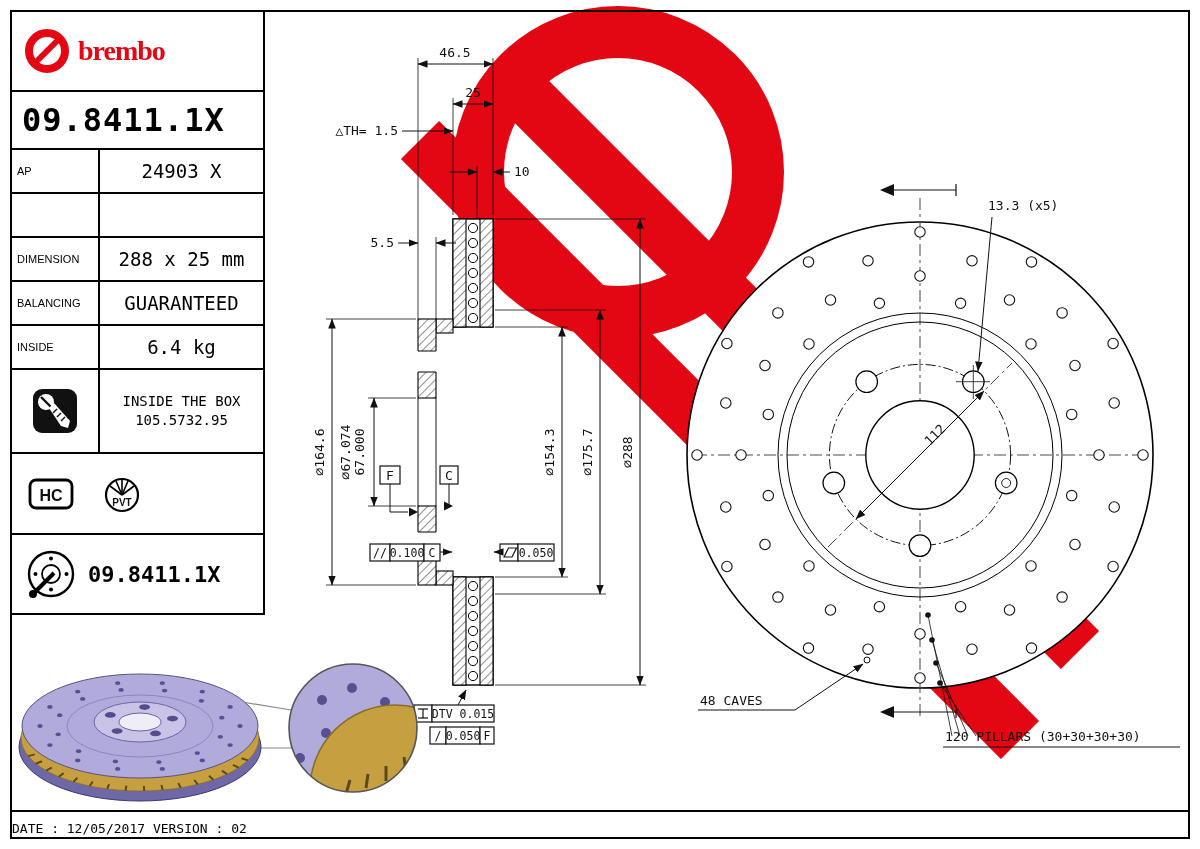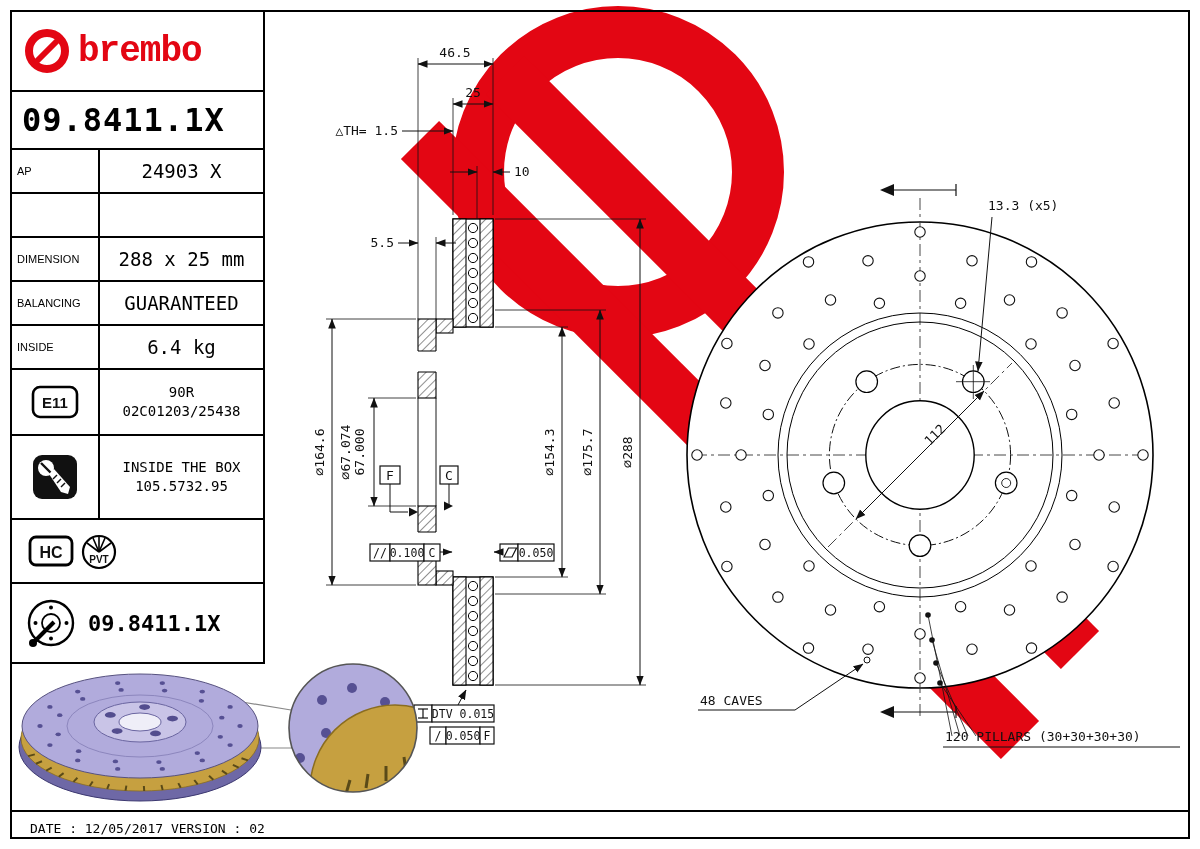--- a/index.html
+++ b/index.html
@@ -6,36 +6,36 @@
   html,body{width:1200px;height:849px;background:#fff}
   body{font-family:"DejaVu Sans Mono","Liberation Mono",monospace;color:#000}
   #page{position:relative;width:1200px;height:849px;background:#fff;overflow:hidden}
   svg.layer{position:absolute;left:0;top:0;pointer-events:none}
   #frame{position:absolute;inset:10px;border:2px solid #000;pointer-events:none;z-index:40}
 
   
   .panel{position:absolute;left:12px;top:12px;width:253px;background:#fff;border-right:2px solid #000;z-index:20}
   .row{border-bottom:2px solid #000;display:flex;align-items:center;background:#fff}
   .logo-row{height:80px;padding-left:8px;gap:4px}
-  .wordmark{font-family:Liberation Mono, monospace;font-weight:bold;font-size:36px;color:#e30613;letter-spacing:-1px}
+  .wordmark{font-family:Liberation Serif, serif;font-weight:bold;font-size:28px;color:#e30613;letter-spacing:-1px}
   .part-row{height:58px;padding-left:10px;font-weight:bold;font-size:32px;letter-spacing:1px}
   .kv{height:44px}
   .kv .k{width:88px;align-self:stretch;display:flex;align-items:center;padding-left:5px;border-right:2px solid #000;
         font-family:"Liberation Sans",sans-serif;font-size:11px}
   .kv .v{flex:1;display:flex;align-items:center;justify-content:center;font-size:19px}
   .iconrow{height:66px}
   .iconrow .ic{width:88px;align-self:stretch;display:flex;align-items:center;justify-content:center;border-right:2px solid #000}
   .iconrow .tx{flex:1;display:flex;flex-direction:column;align-items:center;justify-content:center;font-size:14px;line-height:19px}
   .boxrow{height:84px}
-  .badgesrow{height:64px;padding-left:16px;gap:4px}
+  .badgesrow{height:81px;padding-left:16px;gap:27px}
   .discrow{height:80px;padding-left:12px;gap:10px}
   .discnum{font-weight:bold;font-size:22px}
 
   .datestrip{position:absolute;left:12px;top:810px;width:1176px;height:35px;border-top:2px solid #000;
-             display:flex;align-items:center;padding-left:18px;font-size:13px;background:transparent;z-index:30}
+             display:flex;align-items:center;font-size:13px;background:transparent;z-index:30}
 
   
   svg text{font-family:"DejaVu Sans Mono","Liberation Mono",monospace;fill:#111}
   .dt{font-size:13px}
   .dtv{font-size:13px}
   .dtt{font-size:11.5px}
   .badge-t{font-family:"Liberation Sans",sans-serif;font-weight:bold}
   .dim{stroke:#111;stroke-width:1;fill:none}
   .ext{stroke:#111;stroke-width:0.8;fill:none}
   .cl{stroke:#333;stroke-width:0.9;fill:none;stroke-dasharray:12 4 3 4}
@@ -426,32 +426,20 @@
     </div>
     <div class="row kv">
       <span class="k">BALANCING</span>
       <span class="v">GUARANTEED</span>
     </div>
     <div class="row kv">
       <span class="k">INSIDE</span>
       <span class="v">6.4 kg</span>
     </div>
 
-    <div class="row iconrow">
-      <span class="ic">
-        <svg width="48" height="34" viewBox="0 0 48 34">
-          <rect x="2" y="2" width="44" height="30" rx="7" fill="none" stroke="#000" stroke-width="2.6"></rect>
-          <text x="24" y="23" text-anchor="middle" class="badge-t" font-size="15">E11</text>
-        </svg>
-      </span>
-      <span class="tx">
-        <span>90R</span>
-        <span>02C01203/25438</span>
-      </span>
-    </div>
 
     <div class="row iconrow boxrow">
       <span class="ic">
         <svg width="46" height="46" viewBox="0 0 46 46">
           <rect x="1" y="1" width="44" height="44" rx="9" fill="#111"></rect>
           <circle cx="14" cy="14" r="8" fill="#fff"></circle>
           <line x1="9" y1="9" x2="19" y2="19" stroke="#111" stroke-width="2.4"></line>
           <polygon points="17,20 22,15 38,33 36,40 29,38" fill="#fff"></polygon>
           <line x1="25" y1="21" x2="21" y2="25" stroke="#111" stroke-width="1.4"></line>
           <line x1="29" y1="25" x2="25" y2="29" stroke="#111" stroke-width="1.4"></line>

